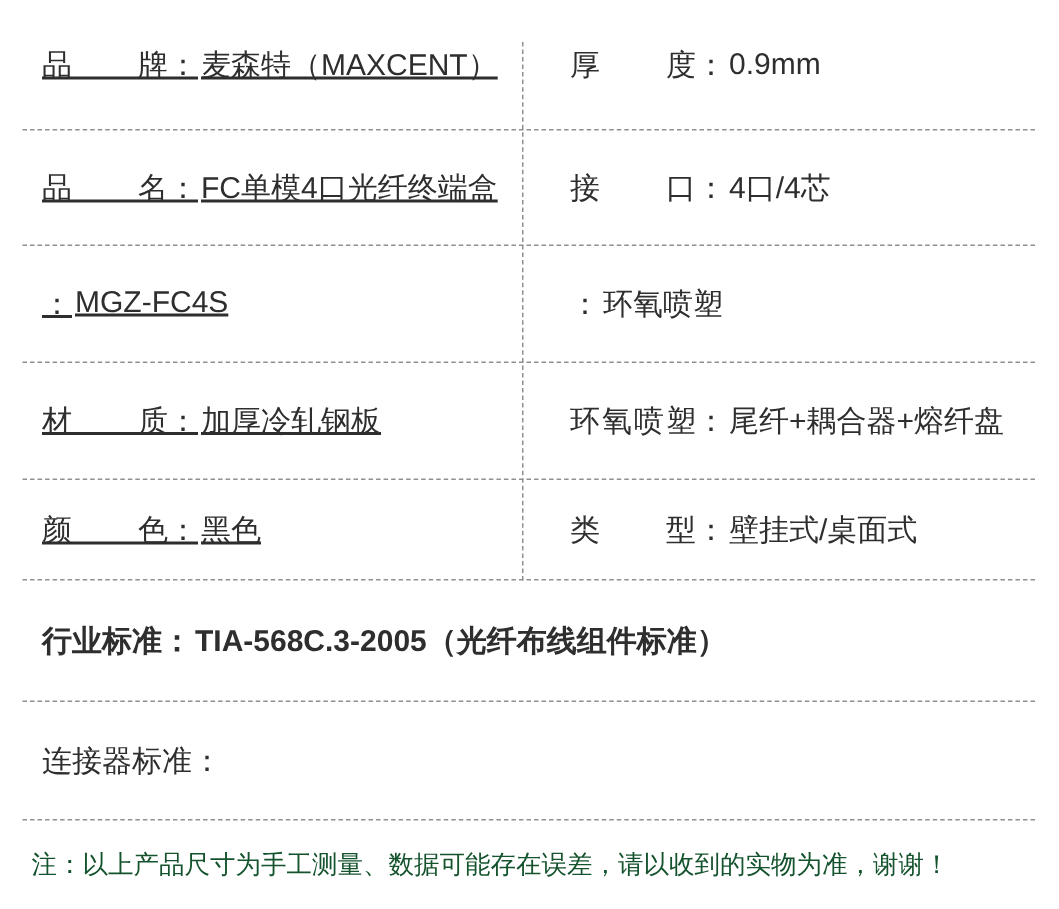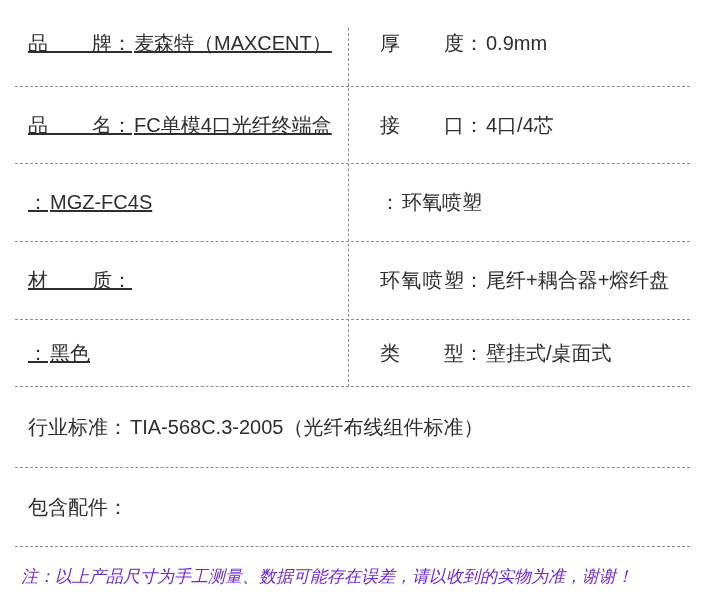--- a/index.html
+++ b/index.html
@@ -49,29 +49,28 @@
     white-space: nowrap;
   }
   .colon { margin-right: 2px; }
   .value { white-space: nowrap; }
   .row.full { padding-left: 13px; }
   .full-label { white-space: nowrap; }
   .h87 { height: 87px; }
   .h77 { height: 77px; }
   .h78 { height: 78px; }
   .h67 { height: 67px; }
-  .h81 { height: 81px; }
+  .h81 { height: 81px; font-weight: bold; }
   .h79 { height: 79px; }
   .row.note-row {
     height: 59px;
     border-bottom: none;
     padding-left: 6px;
     font-size: 17px;
-    color: #6d28d9;
-    font-style: italic;
+    color: #14532d;
   }
   .v-divider {
     position: absolute;
     left: 333px;
     top: 28px;
     height: 359px;
     width: 0;
     border-left: 1px dashed #909090;
   }
 </style>
@@ -114,48 +113,50 @@
     <div class="cell-right">
         <span class="colon">：</span>
         <span class="value">环氧喷塑</span>
     </div>
   </div>
 
   <div class="row paired h78">
     <div class="cell-left">
       <span class="spec-label">材质</span>
         <span class="colon">：</span>
+        <span class="value">加厚冷轧钢板</span>
     </div>
     <div class="cell-right">
       <span class="spec-label">环氧喷塑</span>
         <span class="colon">：</span>
         <span class="value">尾纤+耦合器+熔纤盘</span>
     </div>
   </div>
 
   <div class="row paired h67">
     <div class="cell-left">
+      <span class="spec-label">颜色</span>
         <span class="colon">：</span>
         <span class="value">黑色</span>
     </div>
     <div class="cell-right">
       <span class="spec-label">类型</span>
         <span class="colon">：</span>
         <span class="value">壁挂式/桌面式</span>
     </div>
   </div>
 
   <div class="row full h81">
     <span class="full-label">行业标准</span>
       <span class="colon">：</span>
       <span class="value">TIA-568C.3-2005（光纤布线组件标准）</span>
   </div>
 
   <div class="row full h79">
-    <span class="full-label">包含配件</span>
+    <span class="full-label">连接器标准</span>
       <span class="colon">：</span>
   </div>
 
   <div class="row note-row">
     <span>注：以上产品尺寸为手工测量、数据可能存在误差，请以收到的实物为准，谢谢！</span>
   </div>
 
   <div class="v-divider"></div>
 
 </div>

